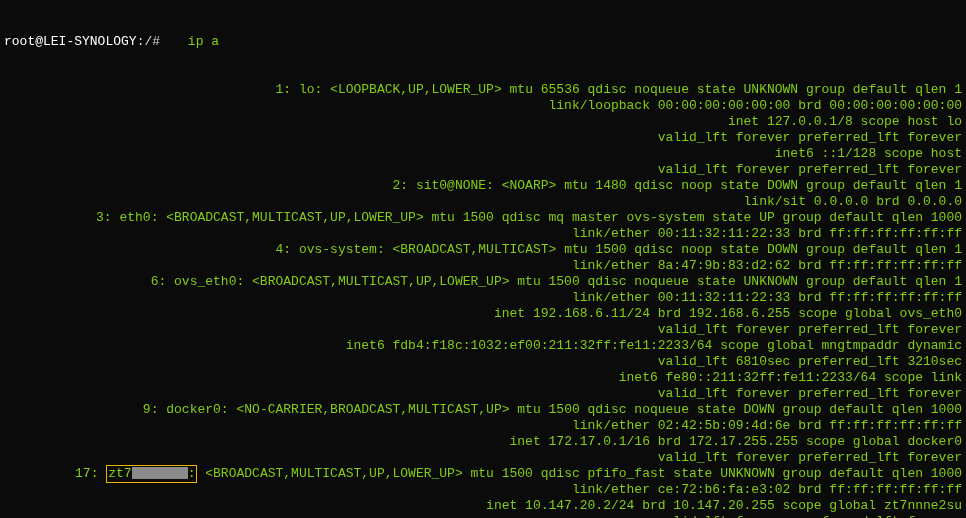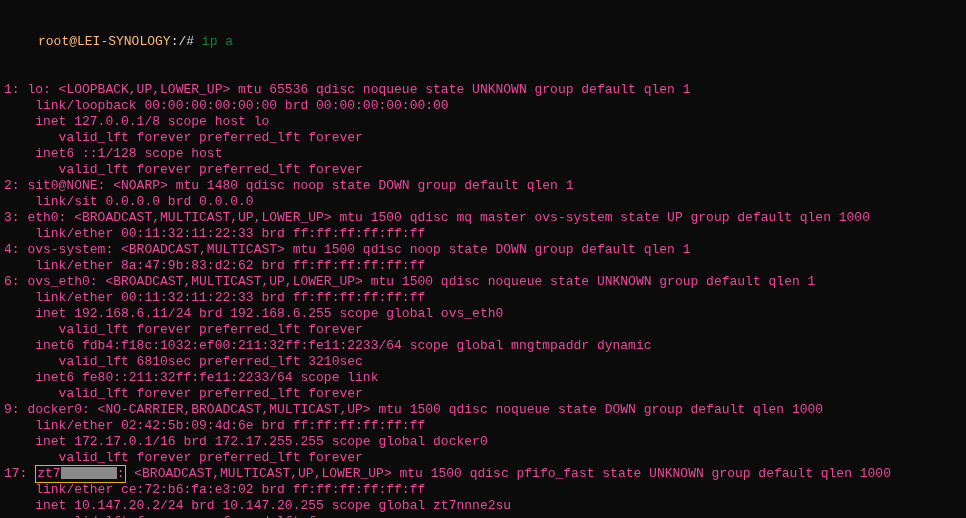--- a/index.html
+++ b/index.html
@@ -12,24 +12,24 @@
     font-size: 13px;
     line-height: 16px;
     color: #d8d8d8;
     overflow: hidden;
   }
   .terminal {
     padding: 2px 4px;
     white-space: pre;
     position: relative;
   }
-  .prompt-user { color: #fdba74; margin-left: 34px; }
+  .prompt-user { color: #ffffff; }
   .prompt-path { color: #d8d8d8; }
-  .cmd         { color: #15803d; }
-  .line        { color: #ec4899; }
+  .cmd         { color: #84cc16; margin-left: 20px; }
+  .line        { color: #84cc16; text-align: right; }
   .row { display: block; }
   .redbox {
     border: 1px solid #eab308;
     padding: 0 1px;
     margin: -1px 0;
     display: inline-block;
   }
   .redacted-bar {
     display: inline-block;
     width: 56px;

